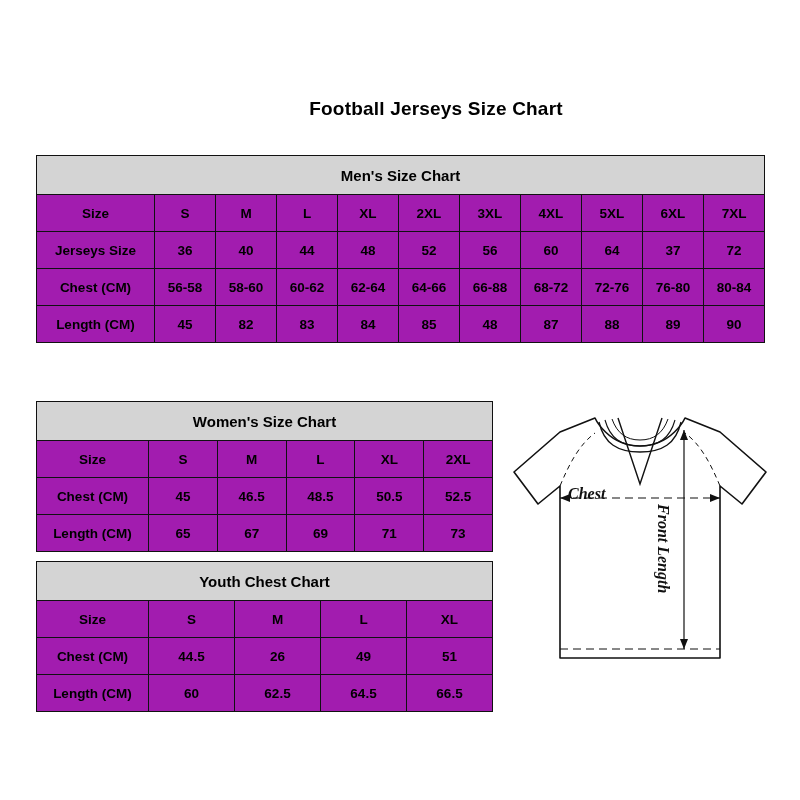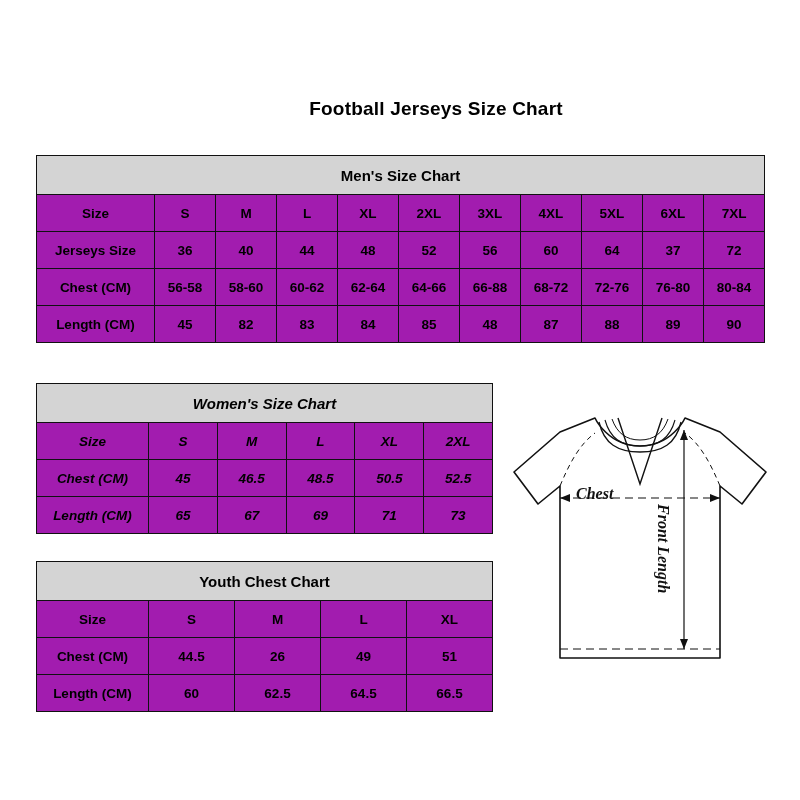--- a/index.html
+++ b/index.html
@@ -69,22 +69,21 @@
     top: 142px;
   }
   #mens-table { width: 728px; }
   #mens-table col.label { width: 118px; }
   #mens-table col.data { width: 61px; }
 
   
   #womens-wrap {
     position: absolute;
     left: 36px;
-    top: 370px;
-    font-style: italic;
+    top: 388px;
   }
   #womens-table { width: 456px; }
   #womens-table col.label { width: 112px; }
   #womens-table col.data { width: 68.8px; }
 
   
   #youth-wrap {
     position: absolute;
     left: 36px;
     top: 548px;
@@ -105,21 +104,21 @@
   .diag-label {
     position: absolute;
     font-family: "Liberation Serif", serif;
     font-style: italic;
     font-weight: bold;
     font-size: 16px;
     color: #111111;
     white-space: nowrap;
   }
   #chest-label {
-    left: 76px;
+    left: 68px;
     top: 85px;
   }
   #frontlength-label {
     left: 172px;
     top: 104px;
     transform-origin: left top;
     transform: rotate(90deg);
   }
 </style>
 </head>

